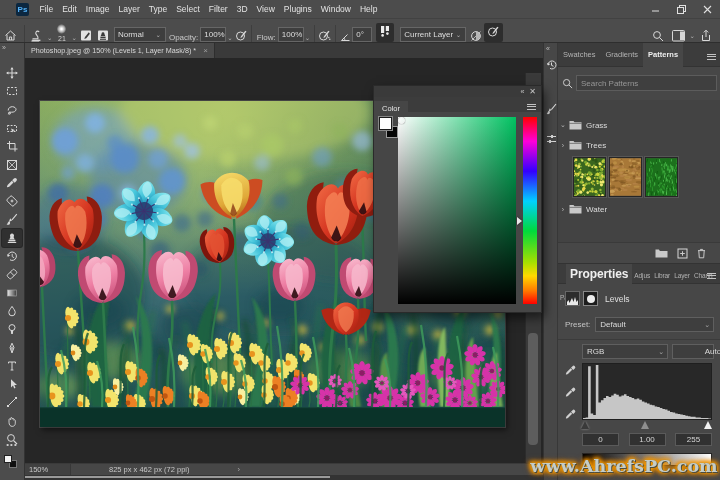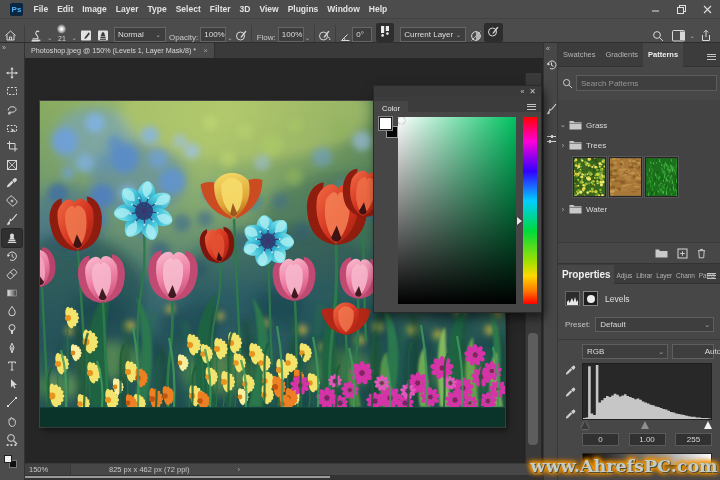--- a/index.html
+++ b/index.html
@@ -3,21 +3,21 @@
 <meta charset="utf-8">
 <style>
   * { margin:0; padding:0; box-sizing:border-box; }
   html,body { width:720px; height:480px; overflow:hidden; background:#262626;
     font-family:"Liberation Sans", sans-serif; -webkit-font-smoothing:antialiased; }
   .app { position:relative; width:720px; height:480px; background:#262626; color:#d6d6d6; }
 
   
   .menubar { position:absolute; left:0; top:0; width:720px; height:18px; background:#4c4c4c;
     display:flex; align-items:center; font-size:9px; color:#e3e3e3; }
-  .ps-logo { width:13px; height:13px; margin:0 6px 0 10px; background:#0b2740; border-radius:2px;
+  .ps-logo { width:13px; height:13px; margin:0 6px 0 16px; background:#0b2740; border-radius:2px;
     color:#53b2f9; font-size:8px; font-weight:bold; display:flex; align-items:center; justify-content:center; }
   .menu-item { padding:0 4.5px; line-height:18px; font-size:8.5px; }
   .win-controls { margin-left:auto; display:flex; align-items:center; height:18px; }
   .win-btn { width:26px; height:18px; display:flex; align-items:center; justify-content:center;
     color:#e0e0e0; font-size:9px; }
   .win-btn svg { display:block; }
 
   
   .optionsbar { position:absolute; left:0; top:18px; width:720px; height:25px; background:#4c4c4c;
     border-top:1px solid #424242; border-bottom:1px solid #2e2e2e; display:flex; align-items:flex-end;
@@ -96,21 +96,21 @@
   .pthumbs { display:flex; gap:3px; padding:2px 0 2px 15px; }
   .pthumb { width:33px; height:40px; border:1px solid #262626; box-shadow:0 0 0 1px #565656; }
   .pthumb svg { display:block; }
   .pactions { position:absolute; left:0; top:199px; width:100%; height:21px; border-top:1px solid #3a3a3a;
     display:flex; align-items:center; justify-content:flex-end; gap:9px; padding-right:14px; }
 
   
   .props { position:absolute; left:0; top:220px; width:100%; height:217px; border-top:1px solid #333; }
   .props .p-tabsrow { height:20px; }
   .props .p-tab { line-height:20px; height:20px; padding:0 2px; font-size:6.5px; letter-spacing:-0.1px; }
-  .props .p-tab.active { font-size:10px; padding:0 4px; }
+  .props .p-tab.active { font-size:12px; padding:0 4px;margin-left:8px; }
   .props .p-burger { top:7px; }
   .prop-head { position:absolute; left:7px; top:27px; display:flex; align-items:center; gap:3px; }
   .adj-ico { width:15px; height:15px; background:#2c2c2c; border:1px solid #666; display:flex; align-items:flex-end; justify-content:center; }
   .mask-ico { width:15px; height:15px; background:#1d1d1d; border:1px solid #888; display:flex; align-items:center; justify-content:center; }
   .mask-ico .c { width:8px; height:8px; border-radius:50%; background:#ededed; }
   .prop-title { font-size:8.5px; color:#e0e0e0; margin-left:4px; }
   .presetrow { position:absolute; left:7px; top:53px; width:149px; display:flex; align-items:center; font-size:8px; color:#c5c5c5;}
   .dd { background:#3e3e3e; border:1px solid #5f5f5f; height:15px; display:flex; align-items:center;
     color:#dcdcdc; font-size:8px; padding:0 4px; position:relative; }
   .dd .dchev { position:absolute; right:3px; color:#a8a8a8; font-size:7px; }
@@ -179,21 +179,21 @@
   .icon-stroke { stroke:#d8d8d8; fill:none; stroke-width:1; }
   .icon-fill { fill:#d8d8d8; }
 </style>
 </head>
 <body>
 
 <div class="app">
 
   <div class="menubar">
     <div class="ps-logo">Ps</div>
-    <div id="menu-items" style="display:flex;font-weight:bold;">
+    <div id="menu-items" style="display:flex;">
         <div class="menu-item">File</div>
         <div class="menu-item">Edit</div>
         <div class="menu-item">Image</div>
         <div class="menu-item">Layer</div>
         <div class="menu-item">Type</div>
         <div class="menu-item">Select</div>
         <div class="menu-item">Filter</div>
         <div class="menu-item">3D</div>
         <div class="menu-item">View</div>
         <div class="menu-item">Plugins</div>

